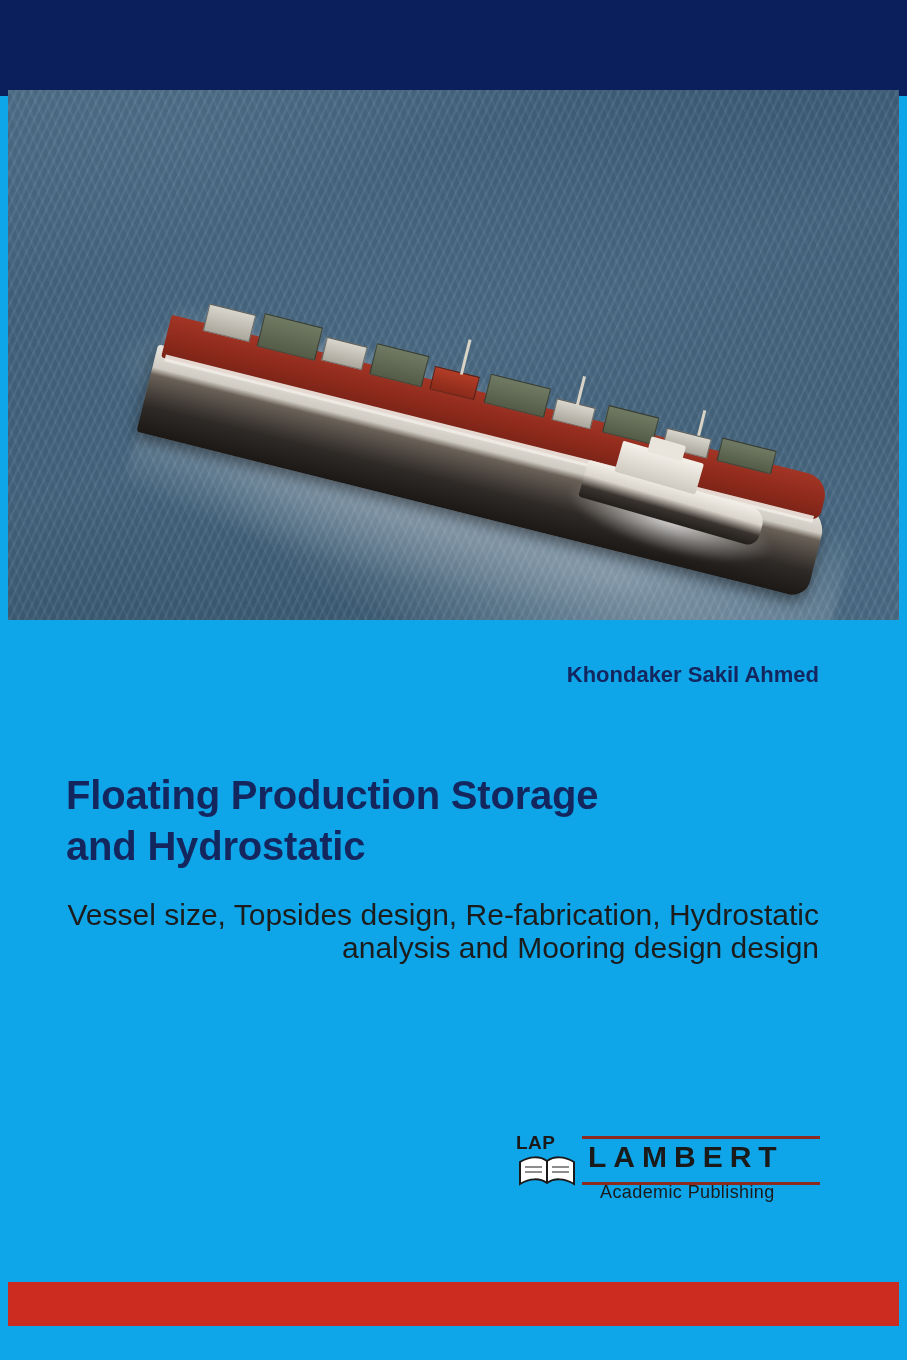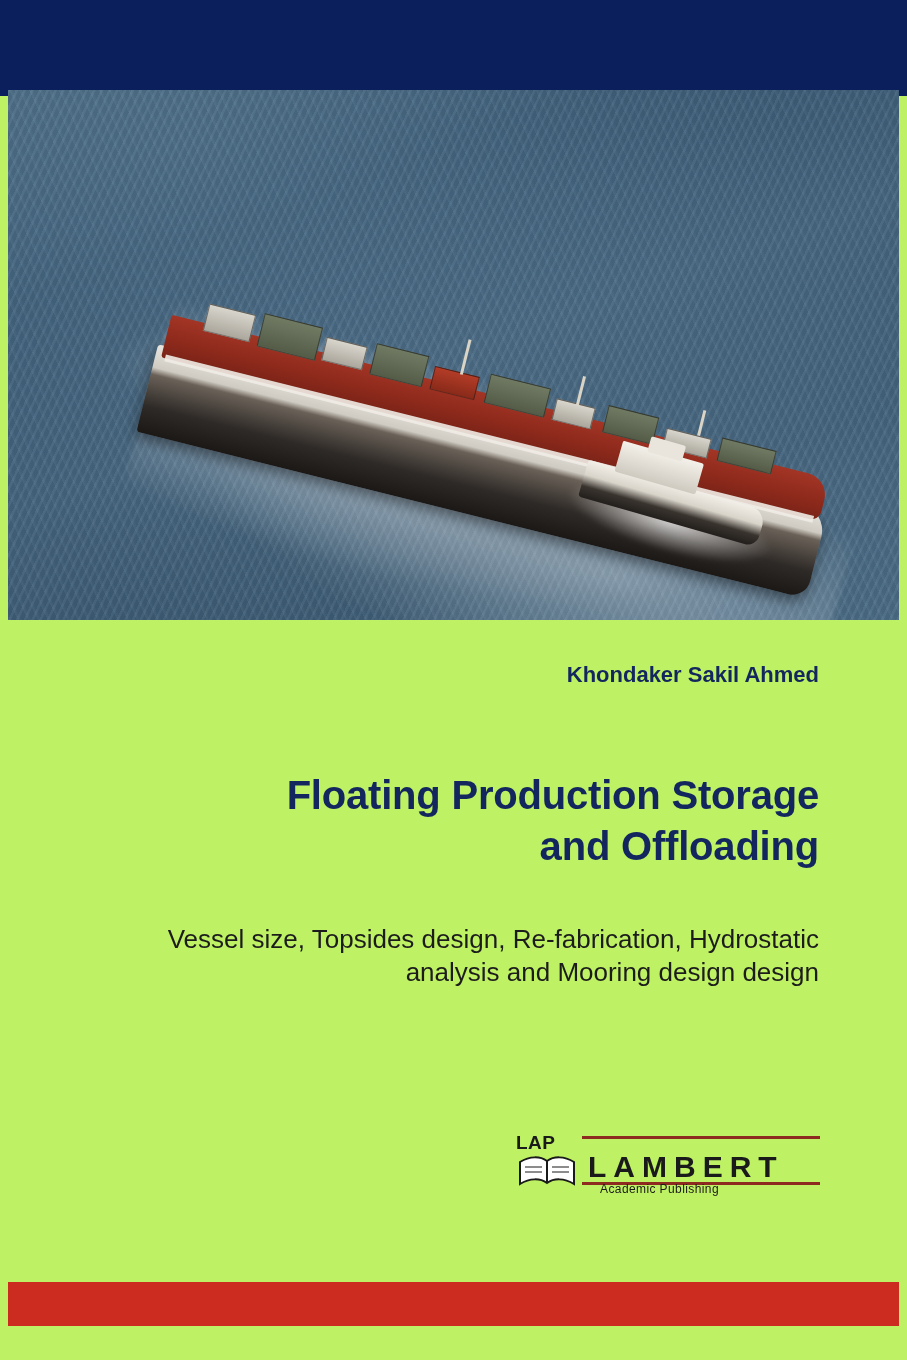--- a/index.html
+++ b/index.html
@@ -10,21 +10,21 @@
   body {
     width: 907px;
     height: 1360px;
     font-family: "Liberation Sans", sans-serif;
     overflow: hidden;
   }
   .cover {
     position: relative;
     width: 907px;
     height: 1360px;
-    background: #bef264;
+    background: #0ea5e9;
     box-sizing: border-box;
   }
   
   .top-band {
     position: absolute;
     left: 0;
     top: 0;
     width: 907px;
     height: 96px;
     background: #0a1f5c;
@@ -184,37 +184,36 @@
     color: #14265e;
     font-weight: bold;
     font-size: 22px;
     line-height: 30px;
   }
   .title {
     position: absolute;
     left: 66px;
     right: 88px;
     top: 770px;
-    text-align: right;
+    text-align: left;
     color: #14265e;
     font-weight: bold;
     font-size: 40px;
     line-height: 51px;
     letter-spacing: -0.2px;
   }
   .subtitle {
     position: absolute;
     left: 60px;
     right: 88px;
     top: 898px;
     text-align: right;
     color: #1c1c1c;
-    font-size: 26px;
+    font-size: 30px;
     line-height: 33px;
-    margin-top: 25px;
   }
   
   .logo {
     position: absolute;
     left: 508px;
     top: 1130px;
     width: 312px;
     height: 76px;
   }
   .logo-rule-top {
@@ -247,31 +246,31 @@
   .logo-book {
     position: absolute;
     left: 10px;
     top: 24px;
     width: 58px;
     height: 34px;
   }
   .logo-lambert {
     position: absolute;
     left: 80px;
-    top: 20px;
+    top: 10px;
     font-weight: bold;
     font-size: 30px;
     letter-spacing: 7px;
     color: #1a1a1a;
   }
   .logo-academic {
     position: absolute;
     left: 92px;
     top: 52px;
-    font-size: 12px;
+    font-size: 18px;
     color: #1a1a1a;
     letter-spacing: 0.4px;
   }
   
   .bottom-band {
     position: absolute;
     left: 8px;
     bottom: 34px;
     width: 891px;
     height: 44px;
@@ -318,21 +317,21 @@
       <div class="tug-cab"></div>
     </div>
   </div>
 
   <div class="authors">
     <div>Khondaker Sakil Ahmed</div>
   </div>
 
   <div class="title">
     <div>Floating Production Storage</div>
-    <div>and Offloading</div>
+    <div>and Hydrostatic</div>
   </div>
 
   <div class="subtitle">
     <div>Vessel size, Topsides design, Re-fabrication, Hydrostatic</div>
     <div>analysis and Mooring design design</div>
   </div>
 
   <div class="logo">
     <div class="logo-rule-top"></div>
     <div class="logo-rule-bottom"></div>

